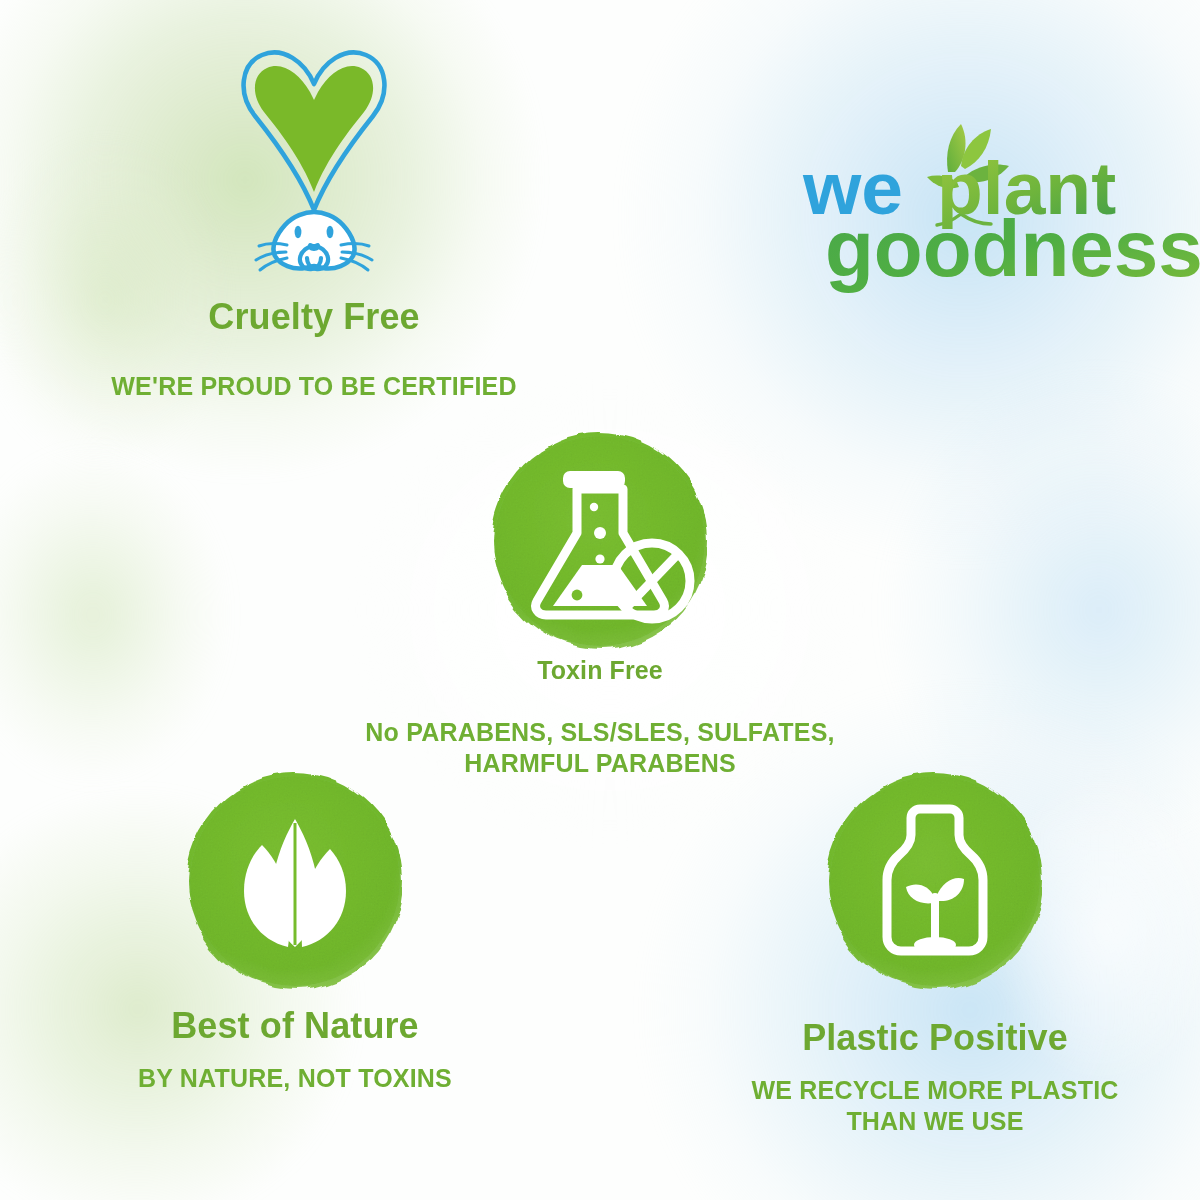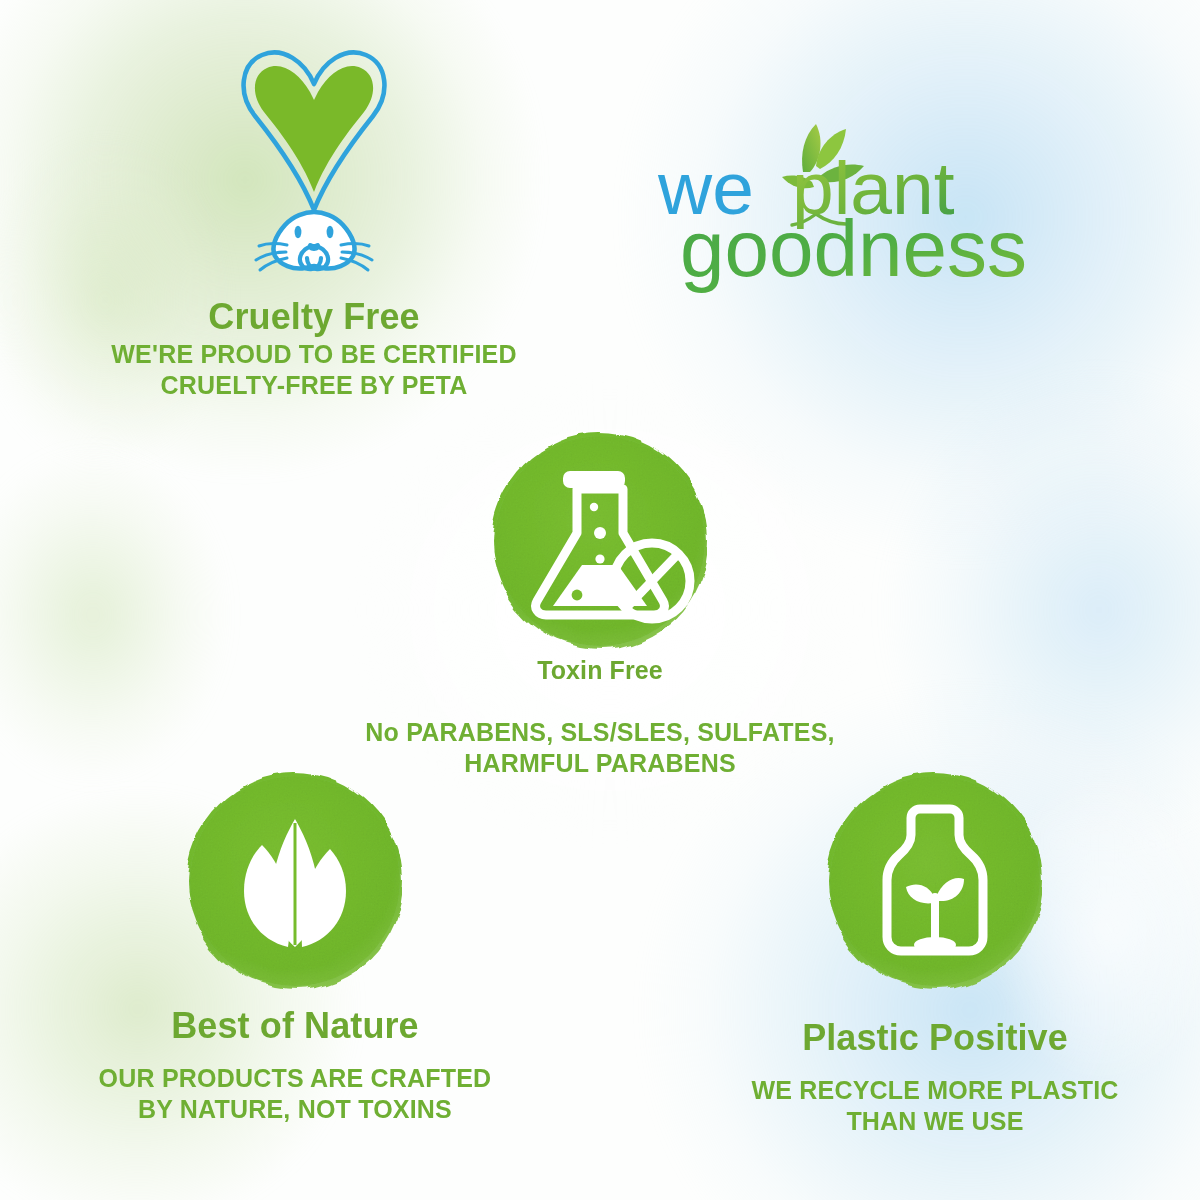--- a/index.html
+++ b/index.html
@@ -77,41 +77,41 @@
     color:#6faf33;
     font-weight:bold;
     line-height:1.24;
     letter-spacing:.2px;
   }
 
   
   #card-cruelty{left:24px;top:30px;width:580px;}
   #card-cruelty .card-icon{height:250px;}
   #card-cruelty .title{font-size:36px;margin-top:18px;}
-  #card-cruelty .desc{font-size:25px;margin-top:3px;}
+  #card-cruelty .desc{font-size:25px;margin-top:35px;}
 
   #card-plant{left:640px;top:110px;width:545px;}
   #card-plant .desc{font-size:25px;margin-top:40px;}
 
   #card-toxin{left:310px;top:425px;width:580px;}
   #card-toxin .card-icon{height:232px;}
   #card-toxin .title{font-size:25px;}
   #card-toxin .desc{font-size:25px;margin-top:34px;}
 
   #card-nature{left:5px;top:765px;width:580px;}
   #card-nature .card-icon{height:232px;}
   #card-nature .title{font-size:36px;margin-top:10px;}
   #card-nature .desc{font-size:25px;margin-top:18px;}
 
   #card-plastic{left:645px;top:765px;width:580px;}
   #card-plastic .card-icon{height:232px;}
   #card-plastic .title{font-size:36px;margin-top:22px;}
   #card-plastic .desc{font-size:25px;margin-top:18px;}
 
-  .wpg-wrap{width:100%;display:flex;justify-content:flex-start;}
+  .wpg-wrap{width:100%;display:flex;justify-content:flex-end;font-weight:bold;}
   svg{display:block;overflow:visible;}
 </style>
 </head>
 <body>
 
 <div id="stage">
 
   <div class="wash wash-tl"></div>
   <div class="wash wash-tl2"></div>
   <div class="wash wash-left-mid"></div>
@@ -182,21 +182,20 @@
         <path d="M77 212 C 66 212 55 215 47 220" fill="none" stroke="#2fa3dc" stroke-width="3" stroke-linecap="round"></path>
         <path d="M78 218 C 68 220 58 224 51 230" fill="none" stroke="#2fa3dc" stroke-width="3" stroke-linecap="round"></path>
         <path d="M132 205 C 142 203 152 203 160 206" fill="none" stroke="#2fa3dc" stroke-width="3" stroke-linecap="round"></path>
         <path d="M133 212 C 144 212 155 215 163 220" fill="none" stroke="#2fa3dc" stroke-width="3" stroke-linecap="round"></path>
         <path d="M132 218 C 142 220 152 224 159 230" fill="none" stroke="#2fa3dc" stroke-width="3" stroke-linecap="round"></path>
       </svg>
     </div>
     <div class="title">Cruelty Free</div>
     <div class="desc">
       <div>WE'RE PROUD TO BE CERTIFIED</div>
-      <div>CRUELTY-FREE BY PETA</div>
     </div>
   </div>
 
   <div class="card" id="card-plant">
     <div class="wpg-wrap">
       <svg width="400" height="178" viewBox="0 0 400 178" aria-label="we plant goodness">
 
         <path d="M163 62 C 160 44 164 26 176 14 C 184 30 181 50 170 62 Z" fill="url(#gradLeafA)"></path>
         <path d="M176 56 C 178 38 190 24 206 19 C 204 38 194 52 180 59 Z" fill="#8dc63f"></path>
         <path d="M180 66 C 192 56 209 52 224 56 C 212 70 194 75 180 71 Z" fill="#6cb33f"></path>
@@ -266,21 +265,20 @@
           <path d="M126 182 C 152 176 170 154 170 126 C 170 108 163 94 154 84 C 136 102 125 130 125 158 Z" fill="#ffffff"></path>
 
           <path d="M119 182 C 100 166 92 136 98 108 C 103 84 112 66 119 54 C 126 66 135 84 140 108 C 146 136 138 166 119 182 Z" fill="#ffffff"></path>
 
           <path d="M119 58 L119 180" stroke="#76bc2c" stroke-width="3" fill="none"></path>
         </g>
       </svg>
     </div>
     <div class="title">Best of Nature</div>
     <div class="desc">
-      <div>OUR PRODUCTS ARE CRAFTED</div>
       <div>BY NATURE, NOT TOXINS</div>
     </div>
   </div>
 
   <div class="card" id="card-plastic">
     <div class="card-icon">
       <svg width="238" height="232" viewBox="0 0 238 232" aria-label="plastic positive bottle">
         <g filter="url(#blobEdge)">
           <circle cx="119" cy="116" r="108" fill="url(#blobGrad)"></circle>
         </g>

